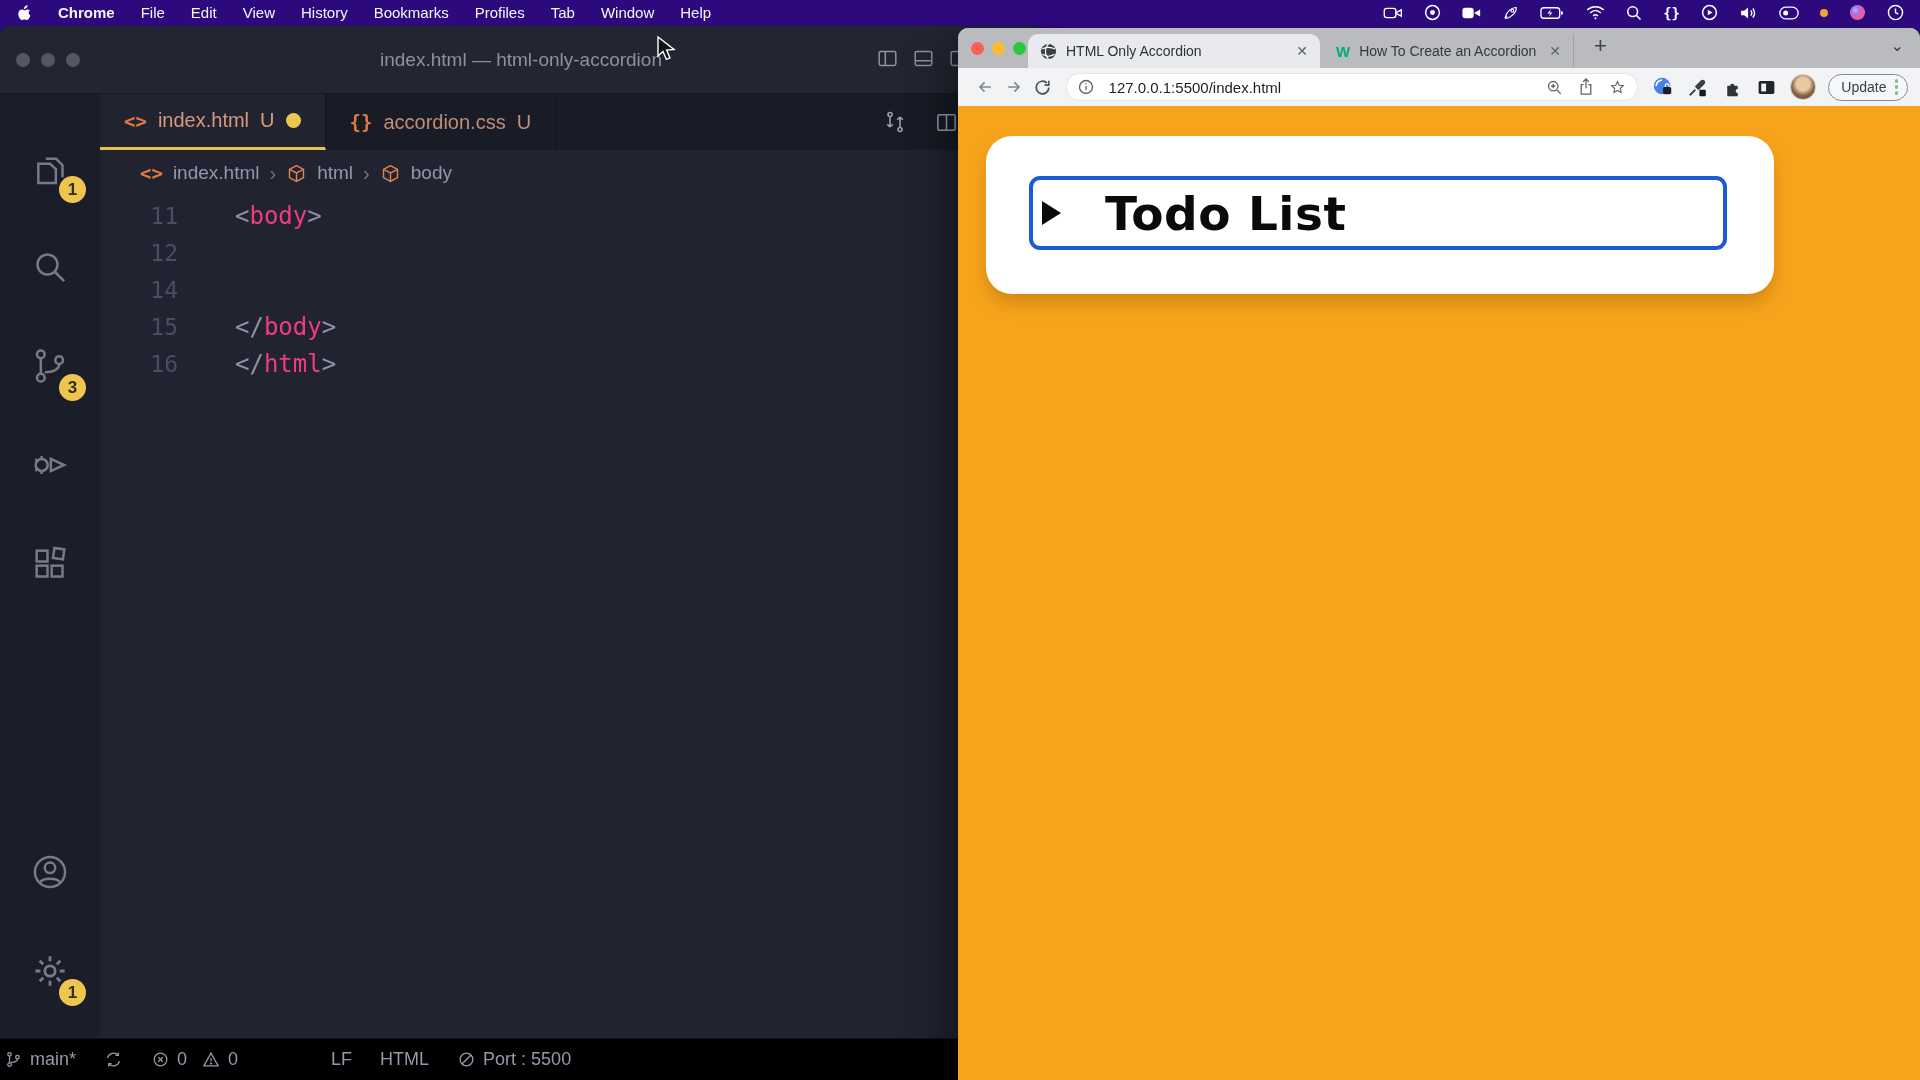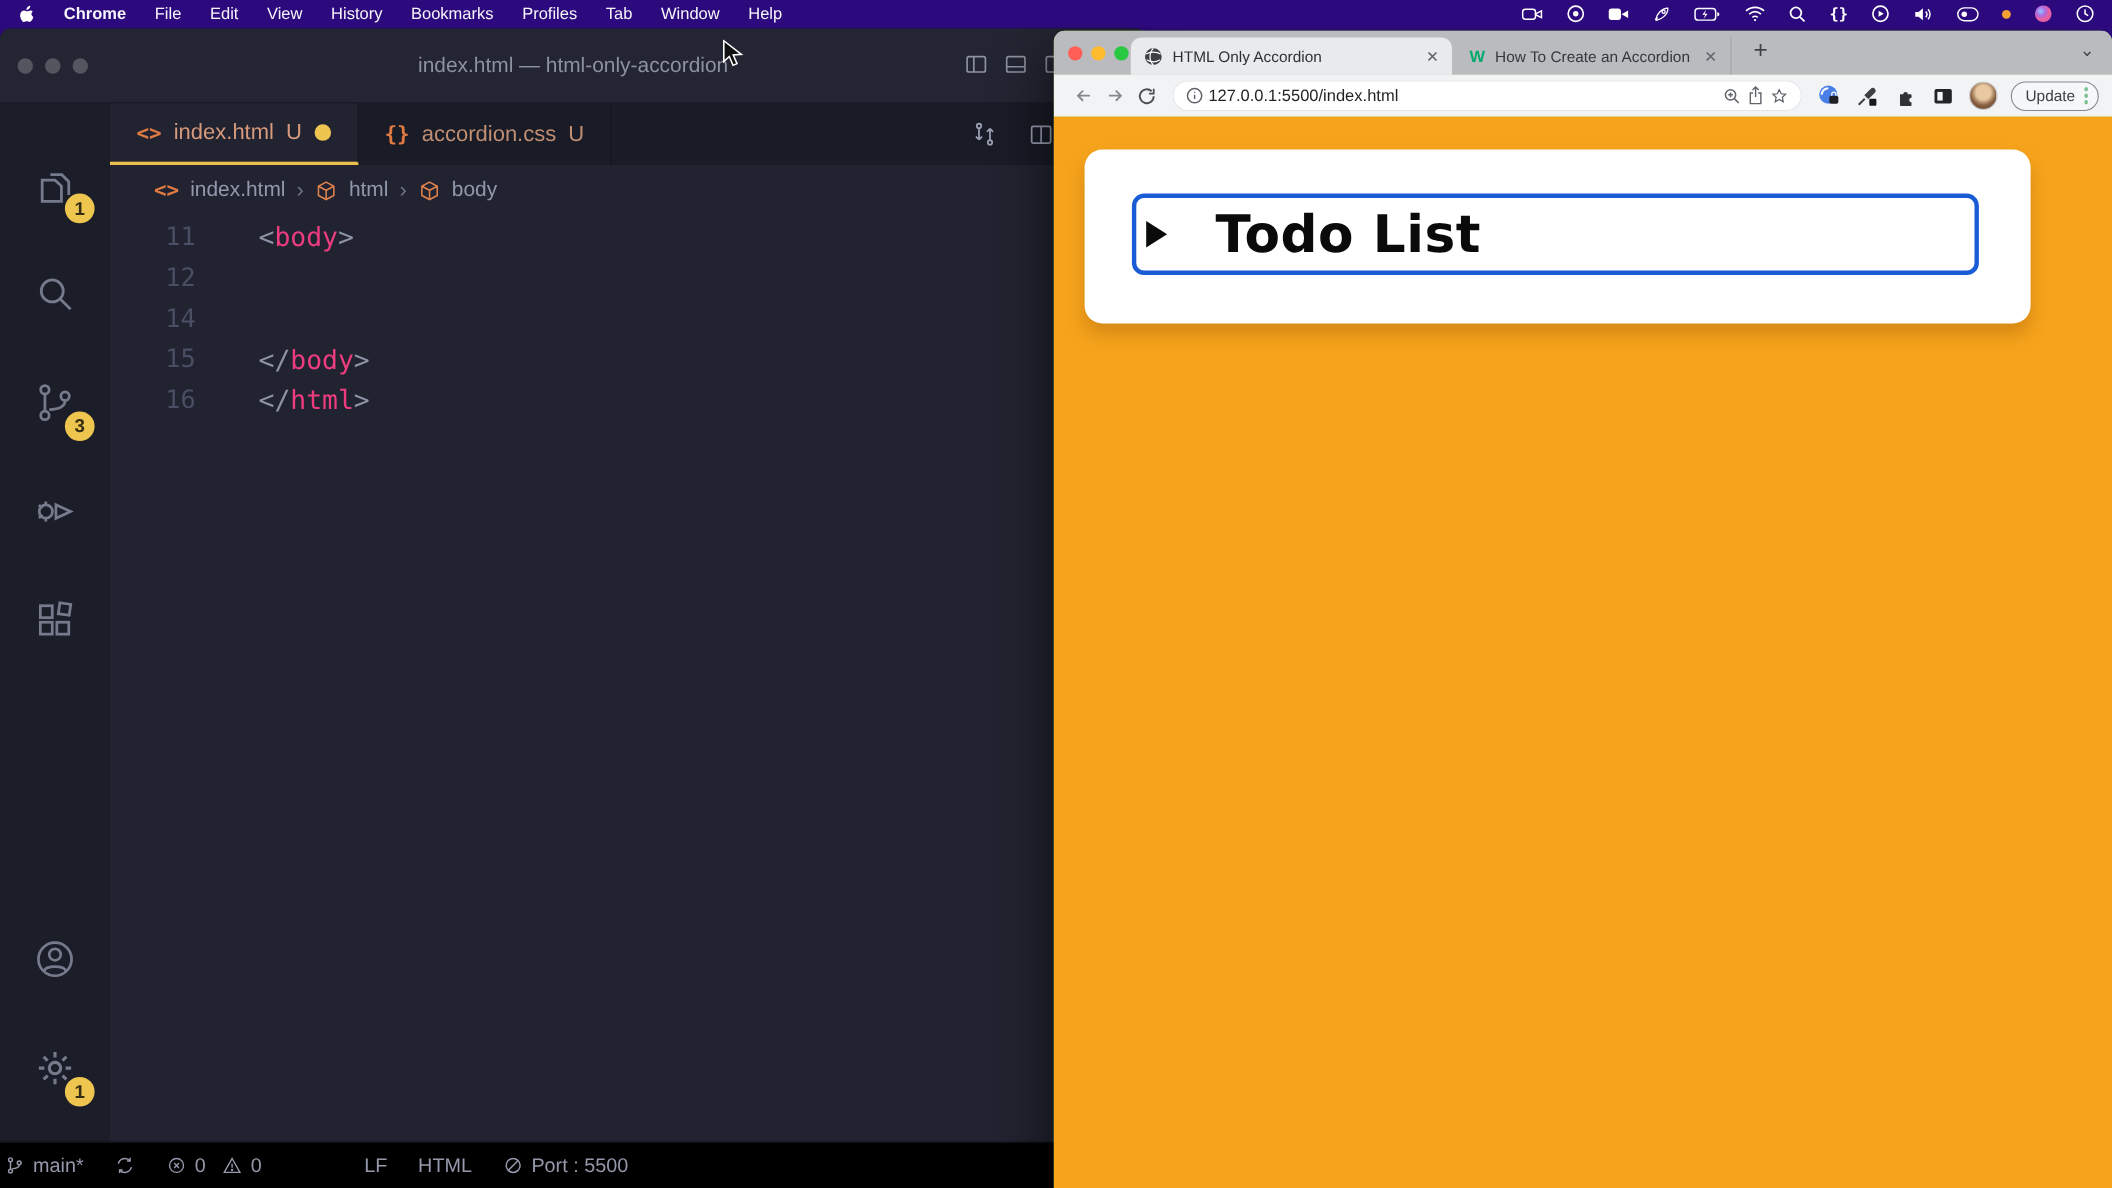--- a/index.html
+++ b/index.html
@@ -69,56 +69,56 @@
   .statusbar { position:absolute; bottom:0; left:0; right:0; height:42px; background:#000000;
                border-top:1px solid #121420; display:flex; align-items:center; padding:0 4px;
                color:#9599ab; font-size:18px; }
   .sb-item { display:flex; align-items:center; gap:7px; }
   .sb-gap-s { margin-left:28px; }
   .sb-gap-m { margin-left:93px; }
   .sb-icons { margin-left:auto; display:flex; align-items:center; gap:40px; }
 
   
   .chrome { position:absolute; left:958px; top:28px; right:0; bottom:0; border-radius:10px 10px 0 0;
-            overflow:hidden; box-shadow:-10px 14px 45px rgba(0,0,0,.45); background:#bef264; }
+            overflow:hidden; box-shadow:-10px 14px 45px rgba(0,0,0,.45); background:#86efac; }
   .c-tabstrip { position:absolute; top:0; left:0; right:0; height:40px; background:#b9bbbf; }
   .c-traffic { position:absolute; left:13px; top:14px; display:flex; gap:8px; }
   .ctl { width:13px; height:13px; border-radius:50%; }
   .ctl.red { background:#ff5f57; } .ctl.yellow { background:#febc2e; } .ctl.green { background:#28c840; }
   .c-tab { position:absolute; bottom:0; height:34px; display:flex; align-items:center; gap:9px;
            padding:0 12px; font-size:14px; color:#2e3134; }
   .c-tab.active { left:70px; width:292px; background:#e8eaed; border-radius:10px 10px 0 0; }
   .c-tab.inactive { left:366px; width:250px; color:#35383c; border-right:1px solid #a2a4a8; }
   .c-tab-title { flex:1; white-space:nowrap; overflow:hidden; }
   .c-close { color:#5f6368; font-size:14px; }
   .w3-letter { color:#04aa6d; font-weight:bold; font-size:15px; }
   .c-newtab { position:absolute; left:636px; top:5px; font-size:22px; color:#3f4246; }
   .c-chevron { position:absolute; right:16px; top:8px; font-size:16px; color:#3f4246; }
 
   .c-toolbar { position:absolute; top:40px; left:0; right:0; height:38px; background:#f2f3f5;
                display:flex; align-items:center; padding:0 12px; }
   .nav-ic { width:30px; display:flex; justify-content:center; color:#84888d; }
   .nav-ic.dark { color:#4b4f54; }
   .urlbar { margin-left:8px; width:588px; height:28px; background:#fff; border-radius:14px;
-            display:flex; align-items:center; padding:0 12px; gap:5px; box-shadow:0 0 0 1px #e3e5e8 inset; }
+            display:flex; align-items:center; padding:0 12px; gap:15px; box-shadow:0 0 0 1px #e3e5e8 inset; }
   .url-text { font-size:15px; color:#1f2023; flex:1; }
   .url-ic { color:#5f6368; display:flex; }
   .ext-row { display:flex; align-items:center; gap:13px; margin-left:14px; }
   .avatar { width:26px; height:26px; border-radius:50%;
             background:radial-gradient(circle at 50% 38%, #e8c9a0 0 34%, #8a6243 60%, #5d3f2a 100%);
             border:1px solid #c9cbce; }
   .update-btn { margin-left:12px; height:27px; border:1.5px solid #85898d; border-radius:14px;
                 display:flex; align-items:center; gap:8px; padding:0 9px 0 12px;
                 font-size:14px; color:#3c4043; background:#f6f7f8; }
   .kebab { display:flex; flex-direction:column; gap:2.5px; }
   .kebab i { width:3.5px; height:3.5px; border-radius:50%; background:#7bbf8e; }
 
   .c-content { position:absolute; top:78px; bottom:0; left:0; right:0; background:#f7a41c; }
-  .card { position:absolute; left:28px; top:30px; width:860px; height:158px; background:#fff;
-          border-radius:16px; box-shadow:0 10px 16px rgba(135,75,0,.30); }
+  .card { position:absolute; left:28px; top:30px; width:788px; height:158px; background:#fff;
+          border-radius:26px; box-shadow:0 10px 16px rgba(135,75,0,.30); }
   .details-box { position:absolute; left:43px; right:47px; top:40px; height:74px;
                  border:4px solid #1a5cd6; border-radius:11px; display:flex; align-items:center;
                  background:#fff; }
   .marker { width:0; height:0; border-left:19px solid #0a0a0a; border-top:12px solid transparent;
             border-bottom:12px solid transparent; margin-left:9px; flex:none; }
   .summary-text { font-family:"DejaVu Sans", sans-serif; font-size:47px; font-weight:800; color:#0a0a0a;
                   margin-left:44px; letter-spacing:.5px; white-space:nowrap; }
 
   .cursor { position:absolute; left:656px; top:36px; z-index:50; }
 </style>

